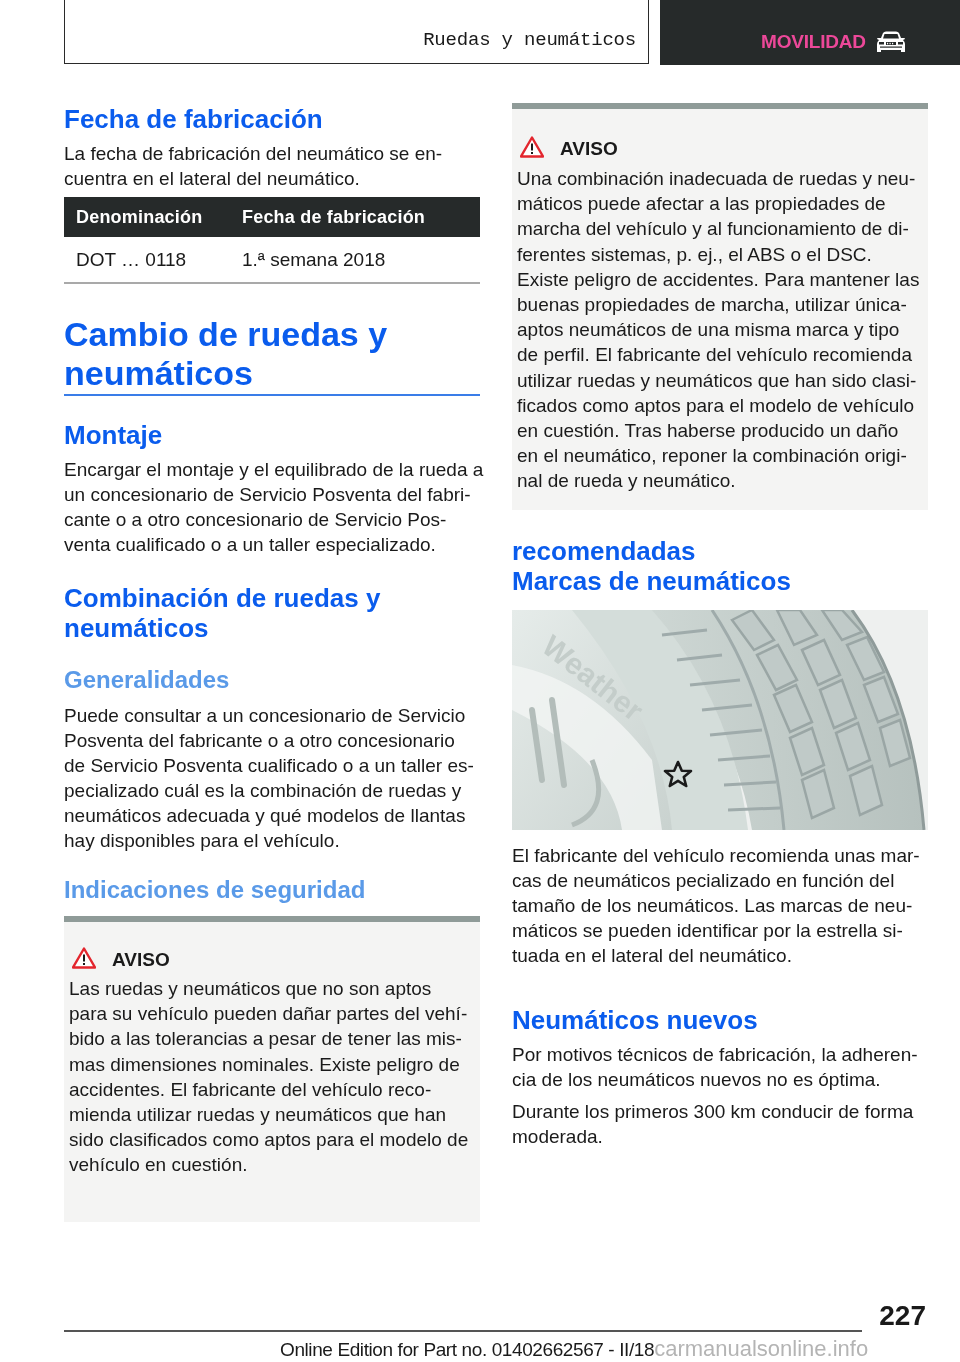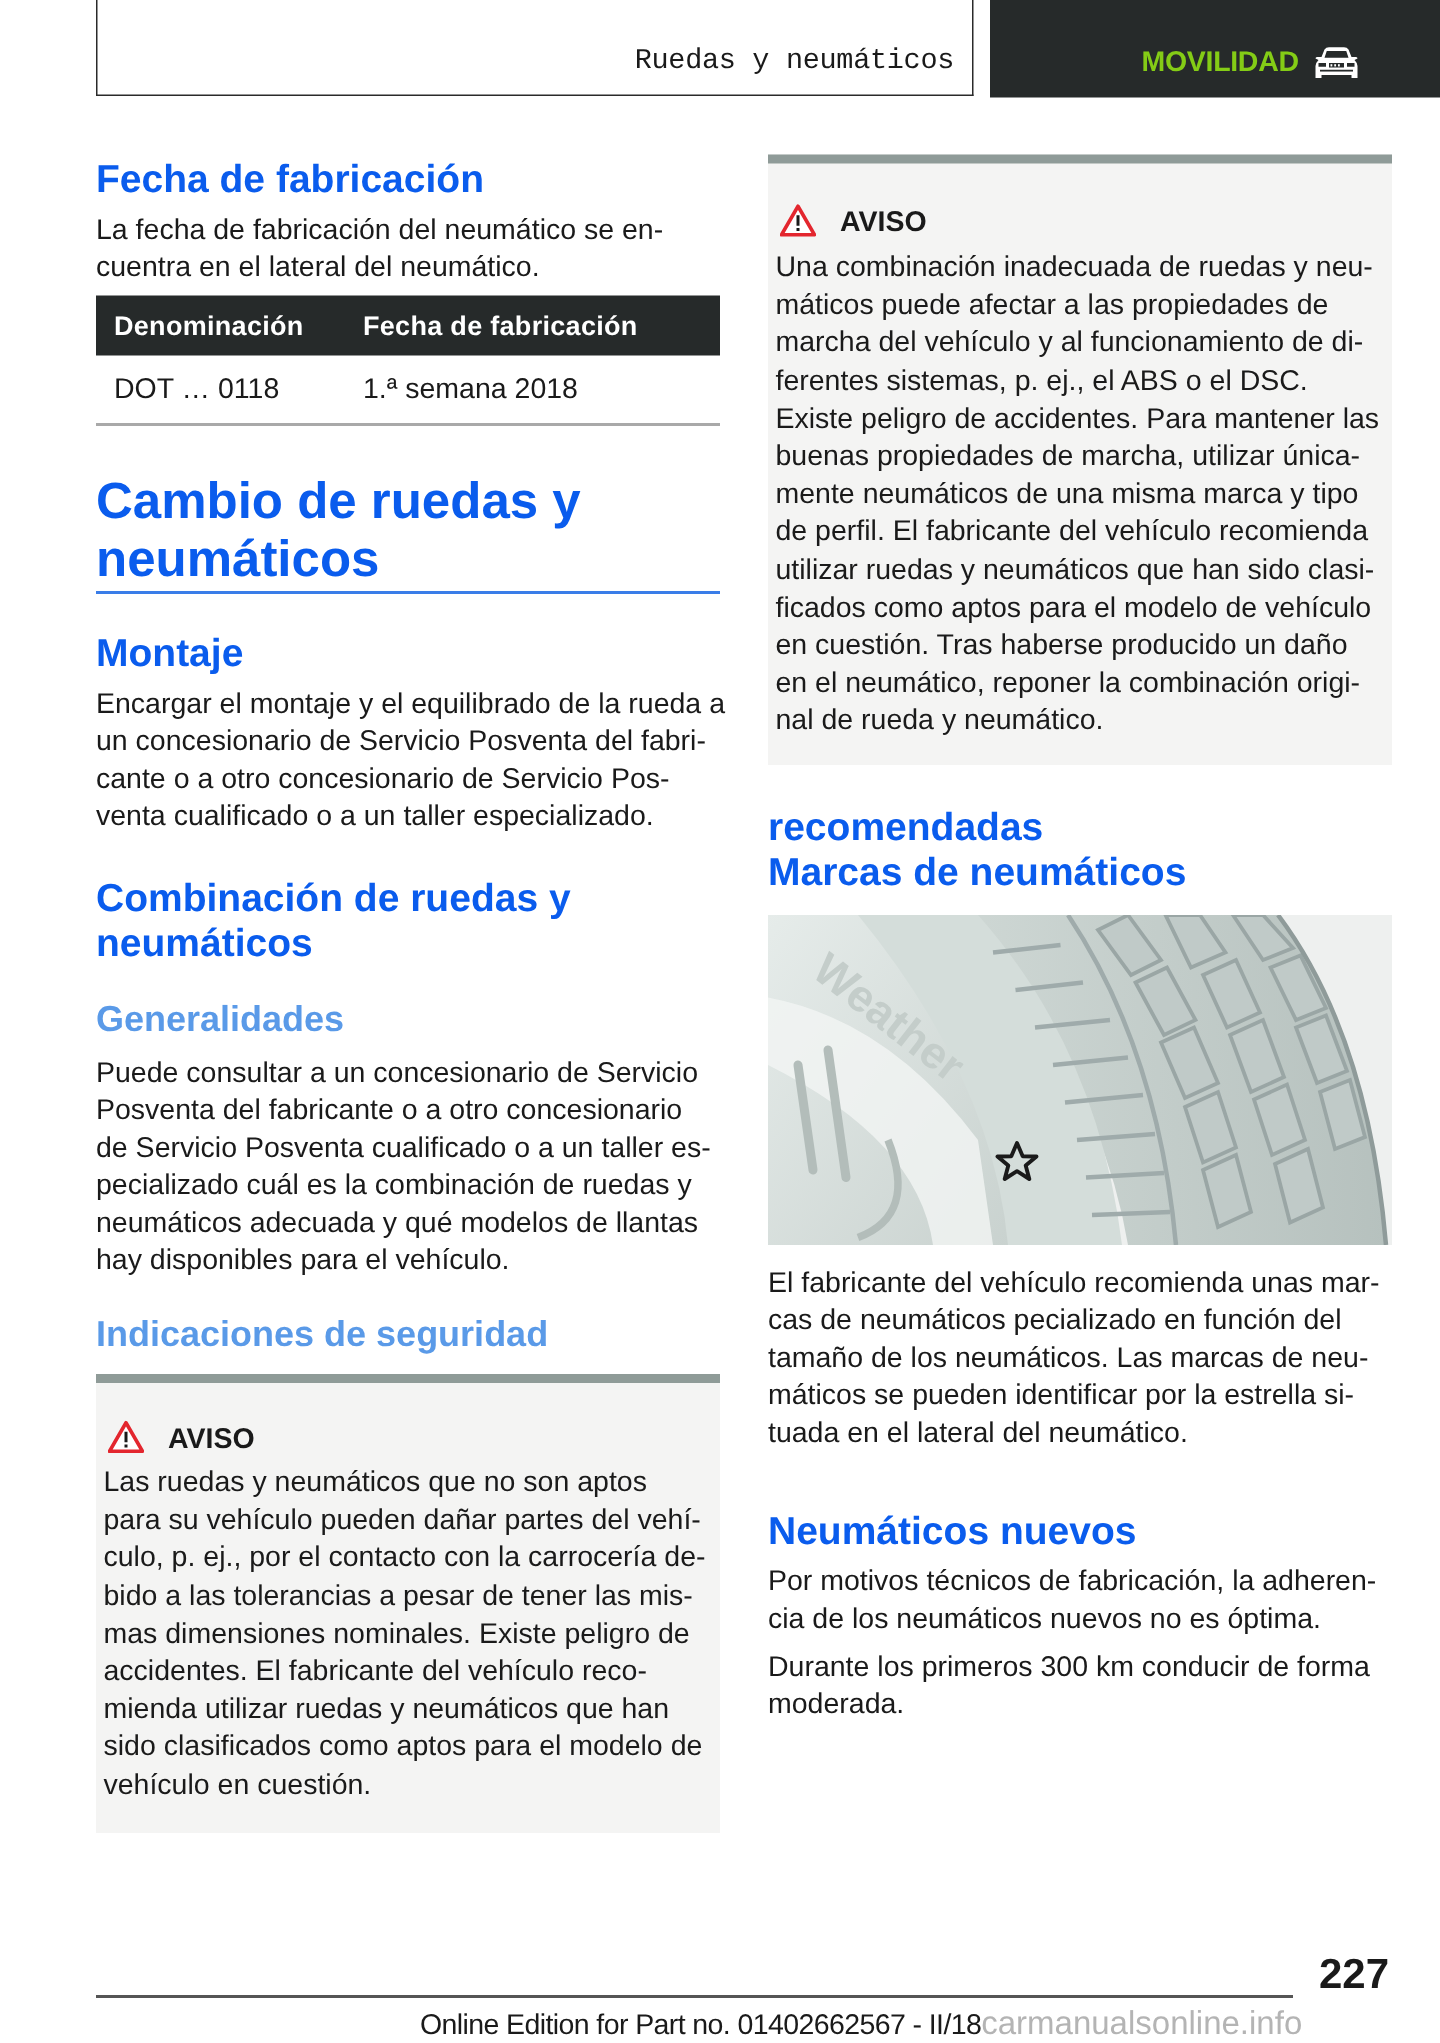--- a/index.html
+++ b/index.html
@@ -12,21 +12,21 @@
       border: 1px solid #2a2a2a; border-top: none; background: #fff; font-family: Liberation Mono, monospace;
     }
     .hdr-left .sec {
       position: absolute; right: 12px; bottom: 12px; font-size: 19px; color: #1a1a1a;
       letter-spacing: -0.2px;
     }
     .hdr-right {
       position: absolute; left: 660px; top: 0; width: 300px; height: 65px; background: #262a2a;
     }
     .hdr-right .chap {
-      position: absolute; left: 101px; bottom: 12px; color: #84cc16; font-weight: bold; font-size: 19px;
+      position: absolute; left: 101px; bottom: 12px; color: #ec4899; font-weight: bold; font-size: 19px;
       letter-spacing: -0.2px;
     }
     .hdr-right .car { position: absolute; left: 216px; top: 31px; width: 30px; height: 22px; }
 
     .h-blue { color: #0a5ced; font-weight: bold; }
     .h-light { color: #5a9ae8; font-weight: bold; }
     .p { font-size: 19px; line-height: 25px; color: #1a1a1a; }
 
     .abs { position: absolute; }
 
@@ -138,21 +138,20 @@
 <div class="warn" style="left:64px; top:916px; width:416px; height:306px;">
   <svg class="tri" style="top:25px;" viewBox="0 0 24 22">
     <path d="M12 1.5 L23 20.5 L1 20.5 Z" fill="#fff" stroke="#e3262e" stroke-width="2.4" stroke-linejoin="round"></path>
     <rect x="11" y="7.5" width="2" height="7" fill="#1a1a1a"></rect>
     <rect x="11" y="16" width="2" height="2" fill="#1a1a1a"></rect>
   </svg>
   <span class="title" style="top:27px;">AVISO</span>
   <div class="body" style="top:54px;">
     <div>Las ruedas y neumáticos que no son aptos</div>
     <div>para su vehículo pueden dañar partes del vehí-</div>
-    <div>culo, p. ej., por el contacto con la carrocería de-</div>
     <div>bido a las tolerancias a pesar de tener las mis-</div>
     <div>mas dimensiones nominales. Existe peligro de</div>
     <div>accidentes. El fabricante del vehículo reco-</div>
     <div>mienda utilizar ruedas y neumáticos que han</div>
     <div>sido clasificados como aptos para el modelo de</div>
     <div>vehículo en cuestión.</div>
   </div>
 </div>
 
 <div class="warn" style="left:512px; top:103px; width:416px; height:407px;">
@@ -162,21 +161,21 @@
     <rect x="11" y="16" width="2" height="2" fill="#1a1a1a"></rect>
   </svg>
   <span class="title" style="top:29px;">AVISO</span>
   <div class="body" style="top:57px;">
     <div>Una combinación inadecuada de ruedas y neu-</div>
     <div>máticos puede afectar a las propiedades de</div>
     <div>marcha del vehículo y al funcionamiento de di-</div>
     <div>ferentes sistemas, p. ej., el ABS o el DSC.</div>
     <div>Existe peligro de accidentes. Para mantener las</div>
     <div>buenas propiedades de marcha, utilizar única-</div>
-    <div>mente neumáticos de una misma marca y tipo</div>
+    <div>aptos neumáticos de una misma marca y tipo</div>
     <div>de perfil. El fabricante del vehículo recomienda</div>
     <div>utilizar ruedas y neumáticos que han sido clasi-</div>
     <div>ficados como aptos para el modelo de vehículo</div>
     <div>en cuestión. Tras haberse producido un daño</div>
     <div>en el neumático, reponer la combinación origi-</div>
     <div>nal de rueda y neumático.</div>
   </div>
 </div>
 
 <div class="abs h-blue" style="left:512px; top:536px; font-size:26px; line-height:30px;">

